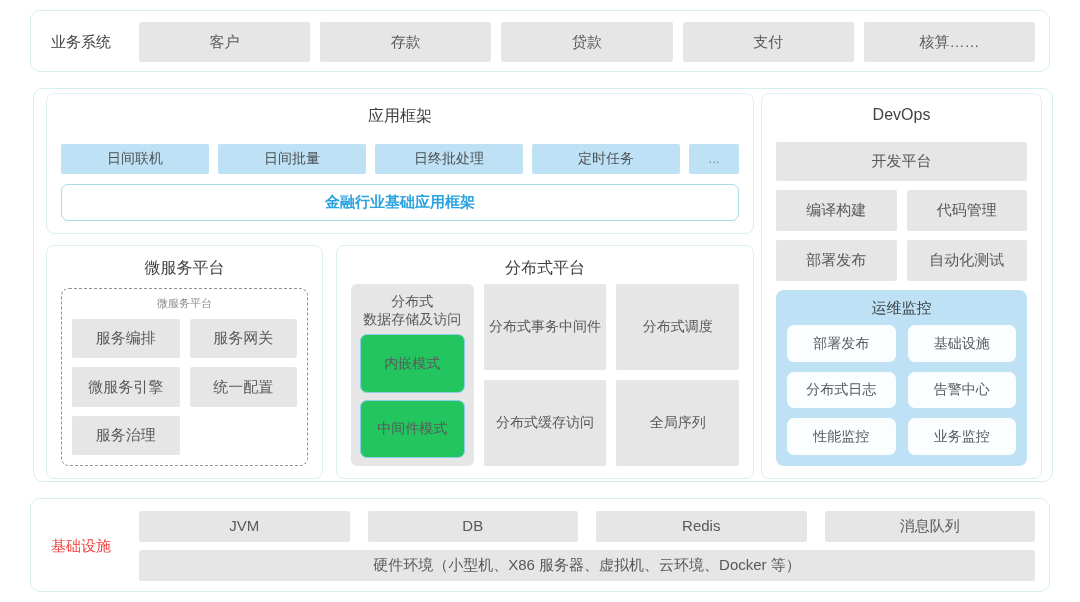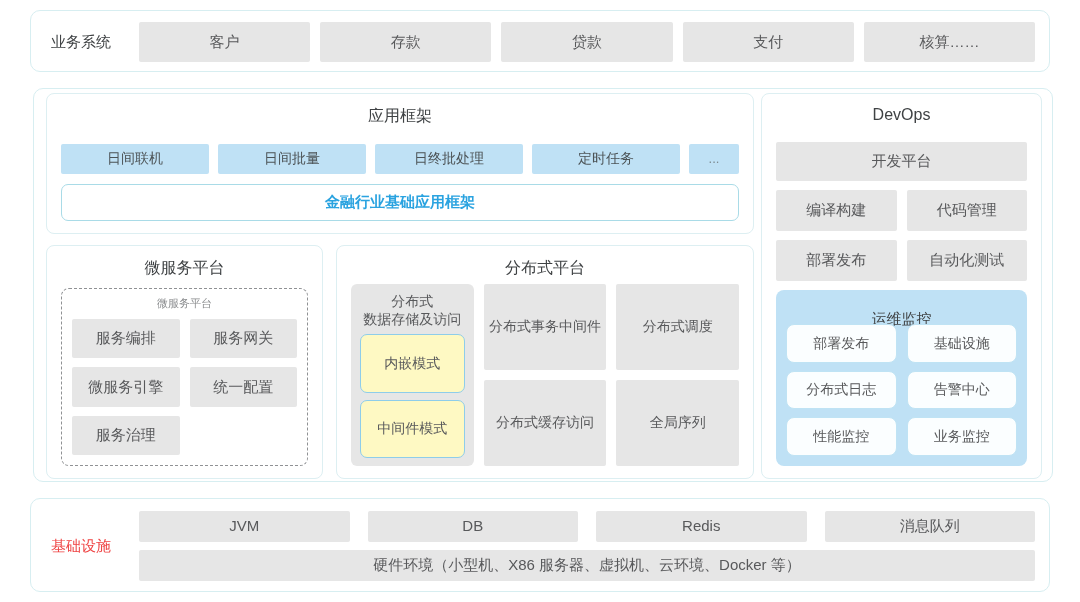--- a/index.html
+++ b/index.html
@@ -33,21 +33,21 @@
     display:flex;align-items:center;justify-content:center;
     text-align:center;
     color:#58595b;
     font-size:15px;
     line-height:1.25;
     box-sizing:border-box;
     padding:2px 4px;
   }
   .chip.blue{background:#bfe1f5;color:#4c5356;}
   .chip.white{
-    background:#fef9c3;
+    background:#22c55e;
     border:1px solid #8ecdea;
     border-radius:7px;
     color:#58595b;
   }
   .chip.whiteround{
     background:#fbfeff;
     border:1px solid #bfe3f4;
     border-radius:8px;
     color:#58595b;
   }
@@ -131,21 +131,21 @@
     position:absolute;left:14px;right:14px;top:48px;height:39px;
   }
   .devops .g2{
     position:absolute;left:14px;right:14px;top:96px;height:91px;
     display:grid;grid-template-columns:1fr 1fr;grid-template-rows:1fr 1fr;gap:9px 10px;
   }
   .devops .ops{
     position:absolute;left:14px;right:14px;top:196px;bottom:12px;
     background:#bfe1f5;border-radius:8px;box-sizing:border-box;
   }
-  .devops .ops .otitle{text-align:center;font-size:15px;color:#3f4244;padding-top:20px;}
+  .devops .ops .otitle{text-align:center;font-size:15px;color:#3f4244;padding-top:9px;}
   .devops .ops .ogrid{
     position:absolute;left:10px;right:10px;top:34px;bottom:10px;
     display:grid;grid-template-columns:1fr 1fr;grid-template-rows:1fr 1fr 1fr;gap:8px 10px;
   }
   .devops .ops .ogrid .chip{font-size:14px;}
 
   
   .band3{position:absolute;left:30px;top:498px;width:1020px;height:94px;}
   .band3 .label{
     position:absolute;left:20px;top:0;height:94px;width:96px;

